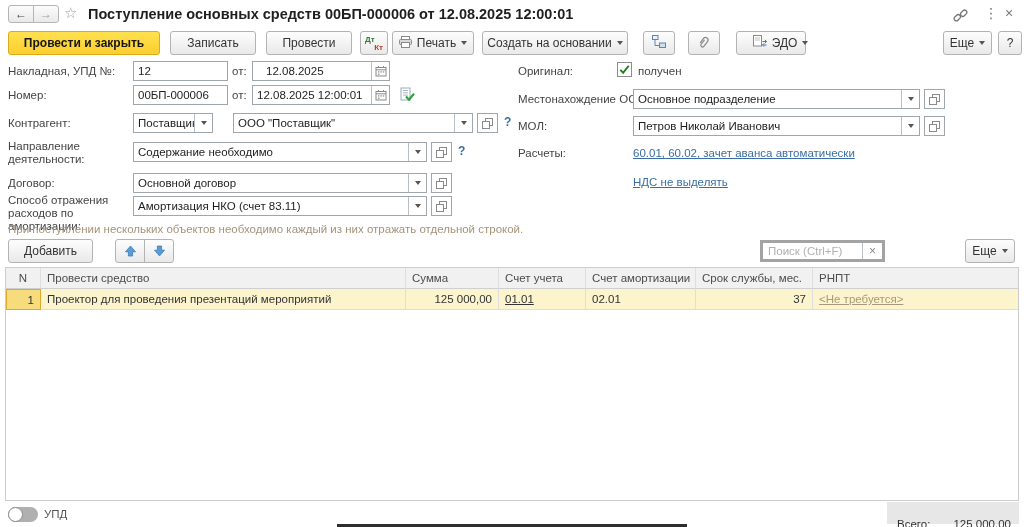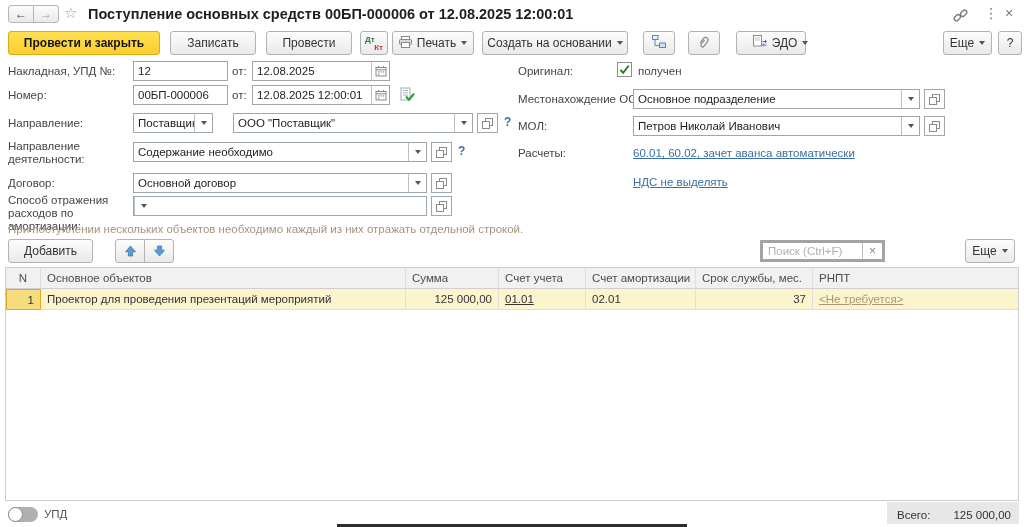--- a/index.html
+++ b/index.html
@@ -68,21 +68,21 @@
   .gdata .ncell { background:#f6dc7d; border:1px solid #dfa92c; justify-content:flex-end; }
   .rnpt-link { color:#a89878; text-decoration:underline; cursor:pointer; }
 
   
   .toggle { position:absolute; left:8px; top:507px; width:30px; height:15px; background:#b0b0b0;
             border-radius:8px; cursor:pointer; }
   .toggle .knob { position:absolute; left:0; top:0; width:15px; height:15px; border-radius:50%;
                   background:#fff; border:1px solid #8b8b8b; }
   .upd-lbl { position:absolute; left:44px; top:508px; font-size:11.5px; color:#555; }
   .totalbox { position:absolute; left:887px; top:502px; width:132px; height:22px; background:#e7e7e7;
-              display:flex; align-items:center; justify-content:space-between; padding:4px 8px 0 10px;
+              display:flex; align-items:flex-start; justify-content:space-between; padding:16px 8px 0 10px;
               font-size:11.5px; color:#333; }
   .taskbar { position:absolute; left:337px; top:524px; width:350px; height:3px; background:#2e2e2e; }
 </style>
 </head>
 <body>
 
 <div id="app">
 
   <div class="navbtn back">
       <span>←</span>
@@ -168,21 +168,21 @@
   </div>
   <div class="btn" style="left:998px; width:24px; padding:0;">
       <span>?</span>
     </div>
 
   <div class="lbl" style="left:8px; top:65px;">Накладная, УПД №:</div>
   <div class="fld" style="left:133px; top:61px; width:95px;">
     <span class="val">12</span>
   </div>
   <div class="lbl" style="left:232px; top:65px;">от:</div>
-  <div class="fld" style="left:252px; top:61px; width:138px;">
+  <div class="fld" style="left:252px; top:61px; width:138px;padding-left:9px;">
     <span class="val">12.08.2025</span>
     <span class="seg">
       <svg width="12" height="12" viewBox="0 0 12 12">
           <rect x="1" y="2.5" width="10" height="8.5" fill="#fff" stroke="#8a8a8a"></rect>
           <line x1="1" y1="4.8" x2="11" y2="4.8" stroke="#8a8a8a"></line>
           <line x1="3.5" y1="1" x2="3.5" y2="3" stroke="#8a8a8a"></line>
           <line x1="8.5" y1="1" x2="8.5" y2="3" stroke="#8a8a8a"></line>
           <rect x="3" y="6.2" width="1.4" height="1.4" fill="#9a9a9a"></rect>
           <rect x="5.4" y="6.2" width="1.4" height="1.4" fill="#9a9a9a"></rect>
           <rect x="7.8" y="6.2" width="1.4" height="1.4" fill="#9a9a9a"></rect>
@@ -214,21 +214,21 @@
   <div class="abs" style="left:400px; top:87px;">
     <svg width="15" height="15" viewBox="0 0 15 15">
         <rect x="1" y="1" width="9" height="12" fill="#fff" stroke="#9aabb5"></rect>
         <line x1="3" y1="3.5" x2="8" y2="3.5" stroke="#aab8c0"></line>
         <line x1="3" y1="5.8" x2="8" y2="5.8" stroke="#aab8c0"></line>
         <line x1="3" y1="8.1" x2="8" y2="8.1" stroke="#aab8c0"></line>
         <path d="M6 9.5 l3 3.2 l5 -6" fill="none" stroke="#2f9e44" stroke-width="2.2"></path>
       </svg>
   </div>
 
-  <div class="lbl" style="left:8px; top:117px;">Направление:</div>
+  <div class="lbl" style="left:8px; top:117px;">Контрагент:</div>
   <div class="fld" style="left:133px; top:113px; width:80px;">
     <span class="val">Поставщик</span>
     <span class="seg">
         <span class="caret"></span>
       </span>
   </div>
   <div class="fld" style="left:233px; top:113px; width:240px;">
     <span class="val">ООО "Поставщик"</span>
     <span class="seg">
         <span class="caret"></span>
@@ -266,20 +266,21 @@
   </div>
   <div class="open-btn" style="left:431px; top:173px;">
     <svg width="11" height="11" viewBox="0 0 11 11">
         <rect x="3.5" y="0.5" width="7" height="7" fill="#fff" stroke="#8a8a8a"></rect>
         <rect x="0.5" y="3.5" width="7" height="7" fill="#fff" stroke="#8a8a8a"></rect>
       </svg>
   </div>
 
   <div class="lbl" style="left:8px; top:194px; width:122px; white-space:normal;">Способ отражения расходов по амортизации:</div>
   <div class="fld" style="left:133px; top:196px; width:294px;">
+    <span class="val">Амортизация НКО (счет 83.11)</span>
     <span class="seg">
         <span class="caret"></span>
       </span>
   </div>
   <div class="open-btn" style="left:431px; top:196px;">
     <svg width="11" height="11" viewBox="0 0 11 11">
         <rect x="3.5" y="0.5" width="7" height="7" fill="#fff" stroke="#8a8a8a"></rect>
         <rect x="0.5" y="3.5" width="7" height="7" fill="#fff" stroke="#8a8a8a"></rect>
       </svg>
   </div>
@@ -344,21 +345,21 @@
     <span class="clear">×</span>
   </div>
   <div class="btn" style="top:239px; left:965px; width:50px;">
     <span>Еще</span>
     <span class="caret"></span>
   </div>
 
   <div class="grid">
     <div class="grow ghead">
       <div class="gcell center" style="width:35px;">N</div>
-      <div class="gcell" style="width:365px;">Основное объектов</div>
+      <div class="gcell" style="width:365px;">Провести средство</div>
       <div class="gcell" style="width:93px;">Сумма</div>
       <div class="gcell" style="width:87px;">Счет учета</div>
       <div class="gcell" style="width:110px;">Счет амортизации</div>
       <div class="gcell" style="width:117px;">Срок службы, мес.</div>
       <div class="gcell" style="width:205px; border-right:none;">РНПТ</div>
     </div>
     <div class="grow gdata">
       <div class="gcell ncell" style="width:35px;">1</div>
       <div class="gcell" style="width:365px;">Проектор для проведения презентаций мероприятий</div>
       <div class="gcell right" style="width:93px;">125 000,00</div>

